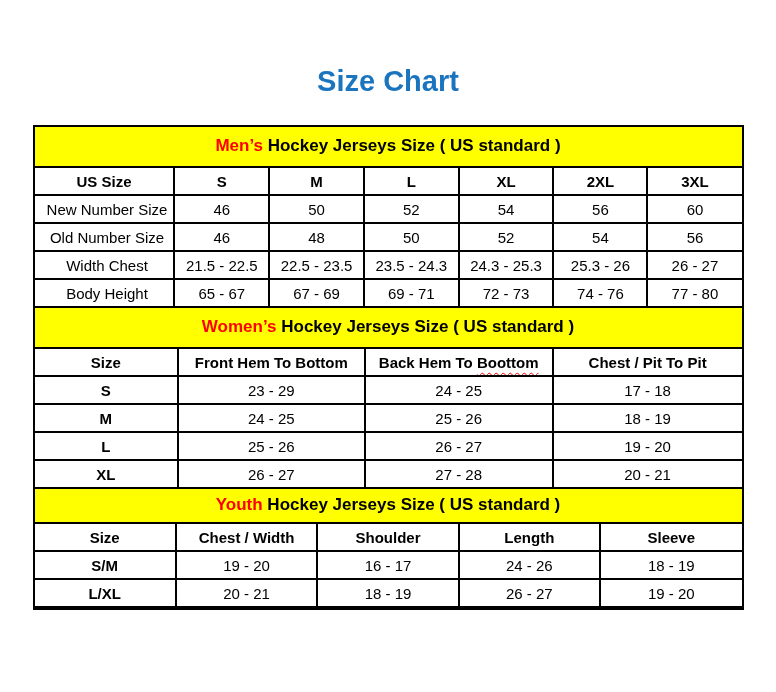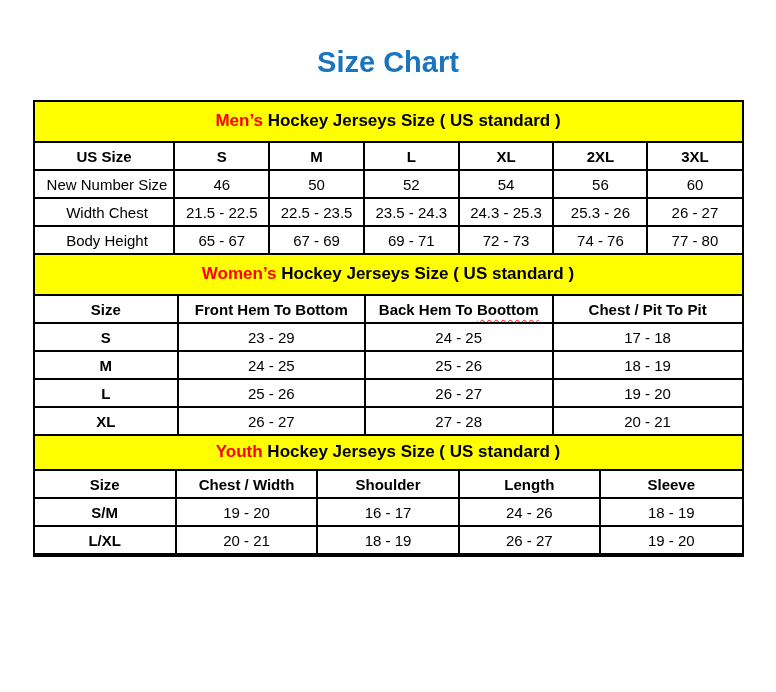--- a/index.html
+++ b/index.html
@@ -7,30 +7,30 @@
     padding: 0;
     background: #ffffff;
     width: 776px;
     height: 692px;
     overflow: hidden;
     font-family: "Liberation Sans", sans-serif;
     color: #000000;
   }
   .page { width: 776px; height: 692px; }
   .title {
-    margin: 45px 0 0 0;
+    margin: 64px 0 0 0;
     text-align: center;
     font-size: 29px;
     line-height: 34px;
     font-weight: 700;
     color: var(--title-blue, #1B75BE);
   }
   .chart {
     width: 707px;
-    margin: 21px auto 0 auto;
+    margin: 27px auto 0 auto;
     border: 2px solid var(--grid-black, #000);
   }
   .band {
     background: var(--band-yellow, #FFFF00);
     border-bottom: 2px solid var(--grid-black, #000);
     text-align: center;
     font-weight: 700;
     font-size: 17px;
     padding: 9px 0 10px 0;
   }
@@ -98,20 +98,29 @@
           <tr>
             <th>New Number Size</th>
             <td>46</td>
             <td>50</td>
             <td>52</td>
             <td>54</td>
             <td>56</td>
             <td>60</td>
           </tr>
           <tr>
+            <th>Old Number Size</th>
+            <td>46</td>
+            <td>48</td>
+            <td>50</td>
+            <td>52</td>
+            <td>54</td>
+            <td>56</td>
+          </tr>
+          <tr>
             <th>Width Chest</th>
             <td>21.5 - 22.5</td>
             <td>22.5 - 23.5</td>
             <td>23.5 - 24.3</td>
             <td>24.3 - 25.3</td>
             <td>25.3 - 26</td>
             <td>26 - 27</td>
           </tr>
           <tr>
             <th>Body Height</th>

